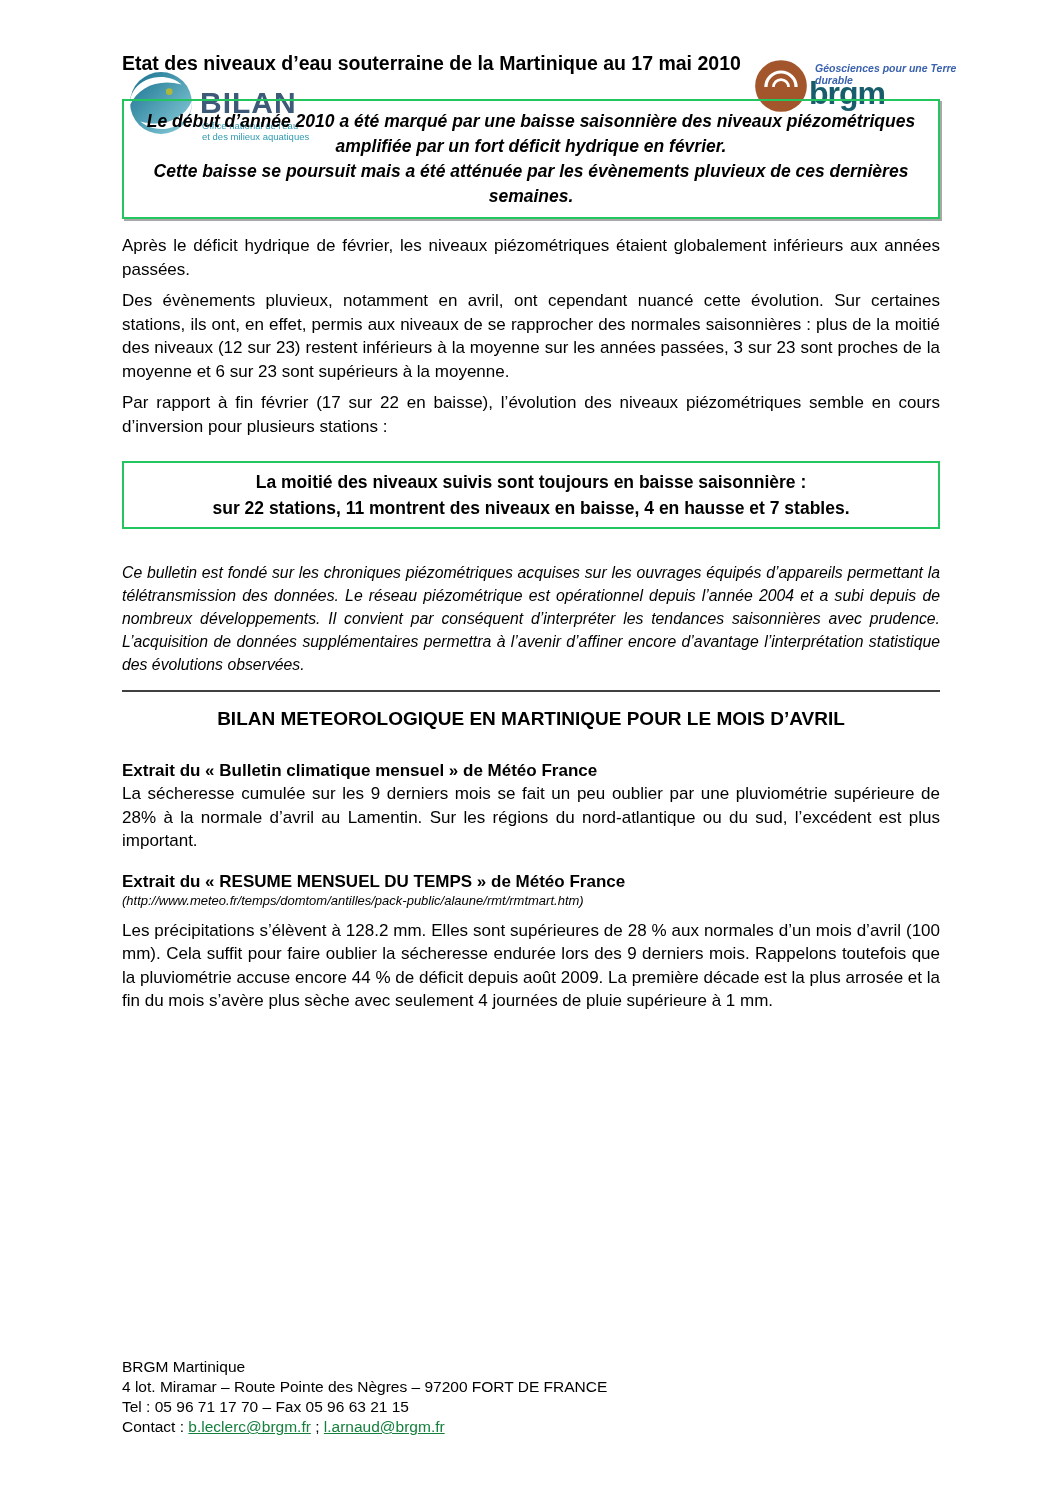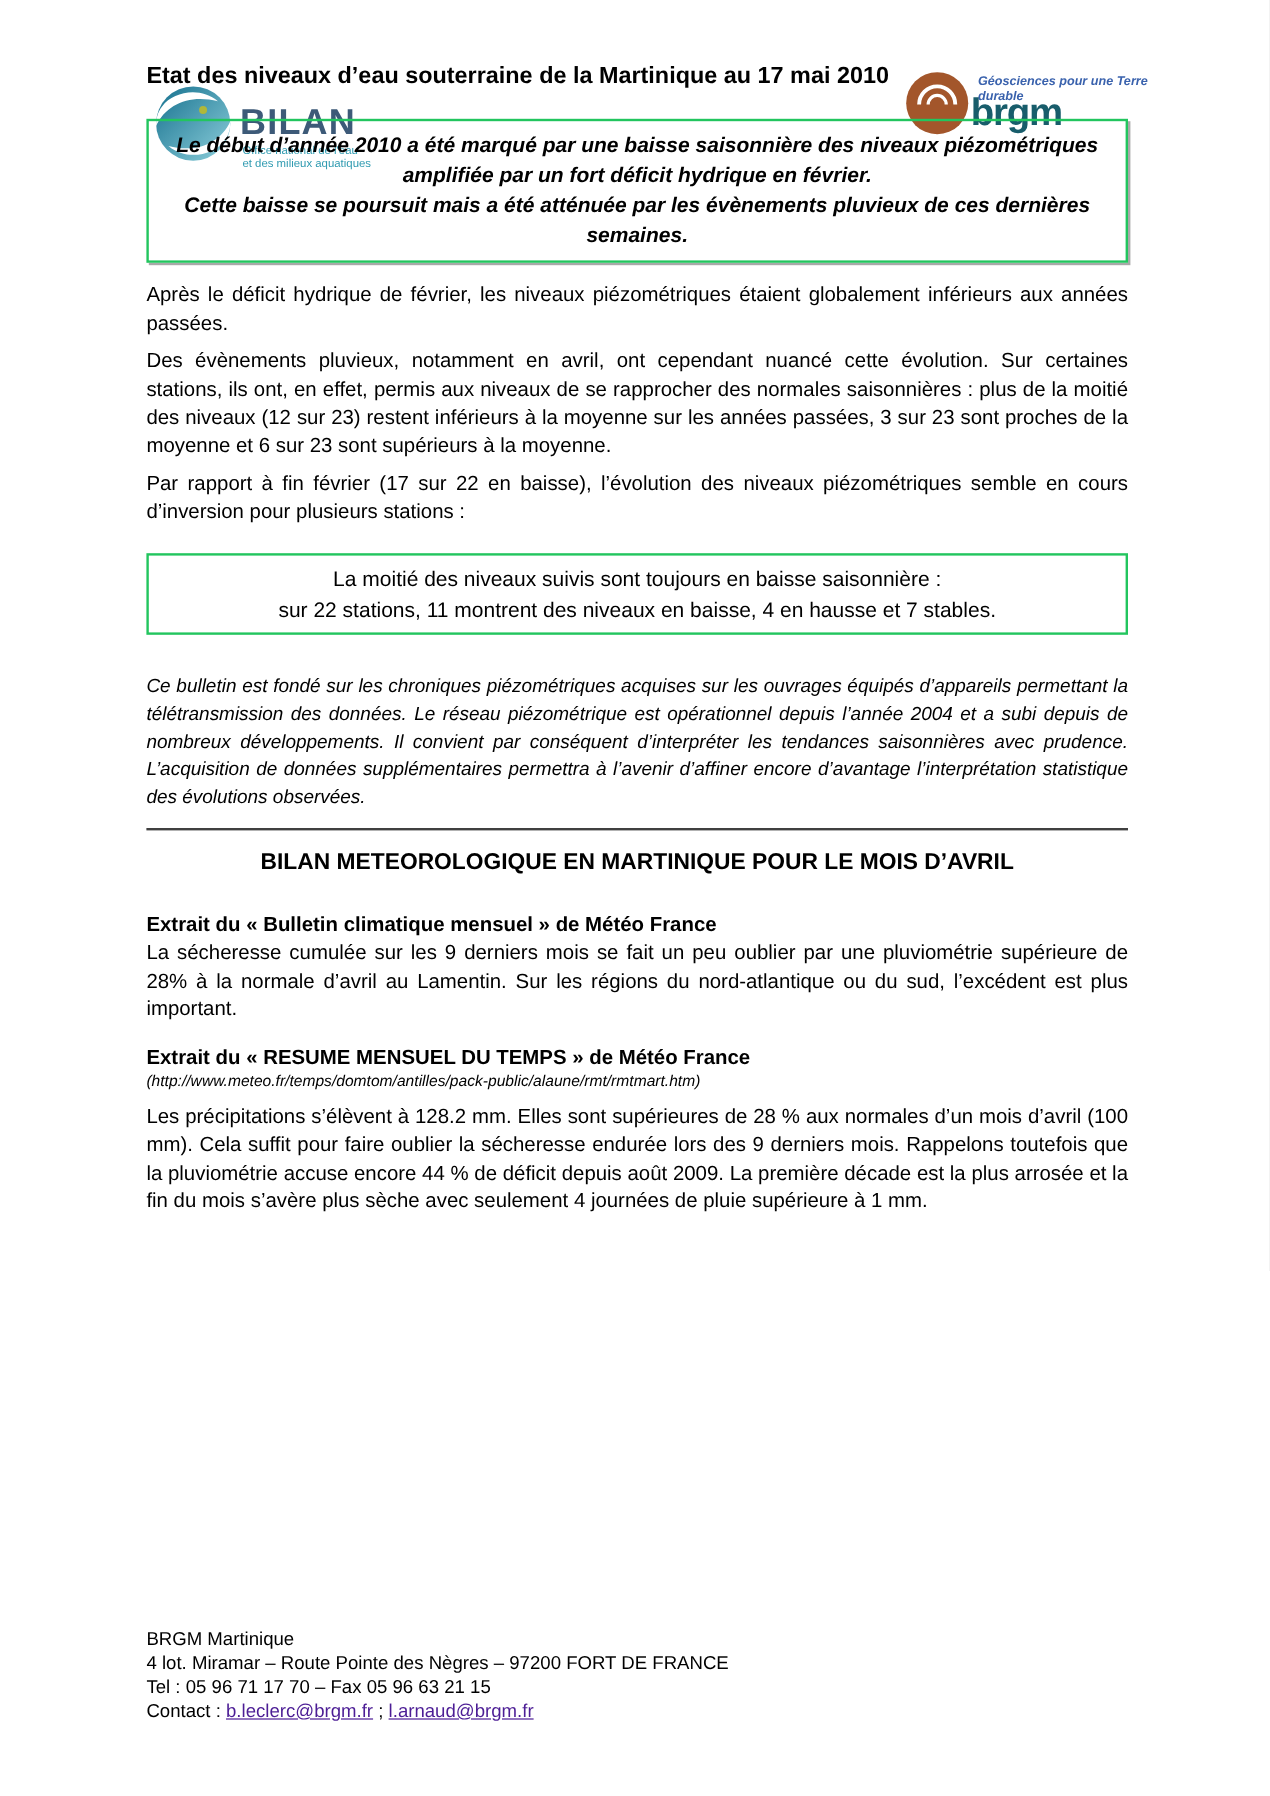--- a/index.html
+++ b/index.html
@@ -41,21 +41,21 @@
     font-size:19.5px; font-weight:bold; line-height:26px;
   }
   .box {
     border:2px solid #22c55e; text-align:center; margin:23px 0 0 0; padding:8px 12px;
   }
   .box-italic {
     font-weight:bold; font-style:italic; font-size:17.5px; line-height:25px;
     box-shadow:2px 2px 0 #a8a8a8;
   }
   .box-bold {
-    font-weight:normal; font-size:17.5px; line-height:26px; padding:6px 4px;
+    font-weight:bold; font-size:17.5px; line-height:26px; padding:6px 4px;
   }
   .body-text {
     margin:8px 0 0 0; text-align:justify;
     font-size:17px; line-height:23.5px;
   }
   .mt15 { margin-top:15px; }
   .disclaimer {
     margin:32px 0 0 0; text-align:justify; font-style:italic;
     font-size:15.8px; line-height:23px;
   }
@@ -71,21 +71,21 @@
   .url-note {
     margin:0; font-size:13px; font-style:italic; line-height:16px; text-align:left;
   }
   .after-url { margin-top:10px; }
   .no-gap { margin-top:0; }
   
   .footer {
     position:absolute; left:122px; top:1357px; width:818px;
     font-size:15.5px; line-height:20px;
   }
-  .footer a.email { color:#4c1d95; text-decoration:underline; cursor:pointer; }
+  .footer a.email { color:#15803d; text-decoration:underline; cursor:pointer; }
 </style>
 </head>
 <body>
 
 <div class="page">
 
   <div class="onema-logo">
     <svg width="66" height="66" viewBox="0 0 64 64">
       <defs>
         <linearGradient id="onemaGrad" x1="0%" y1="0%" x2="100%" y2="100%">

